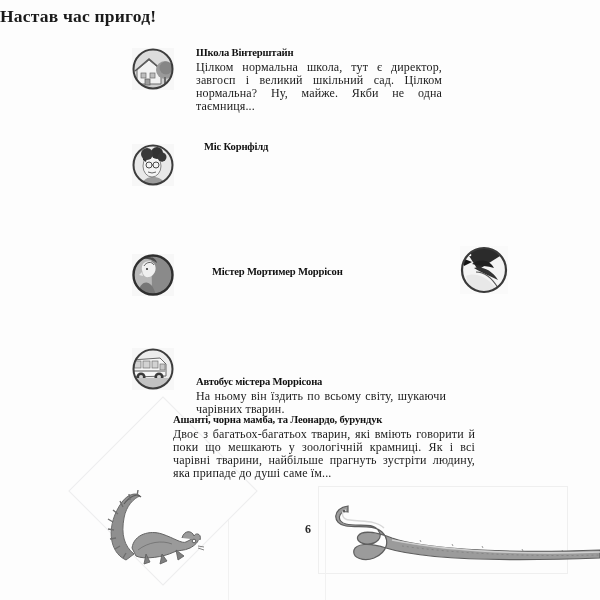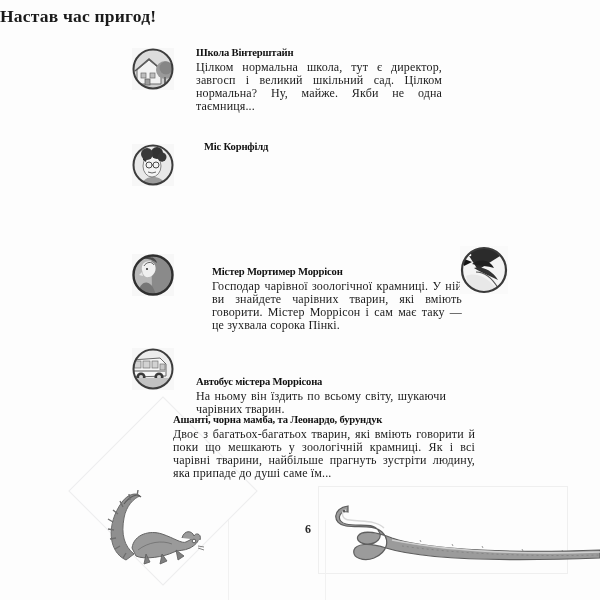--- a/index.html
+++ b/index.html
@@ -250,21 +250,20 @@
           <path d="M12 12 C14 8 20 7 22 11" fill="none" stroke="#555" stroke-width="0.9"></path>
           <circle cx="15" cy="15" r="1.1" fill="#3a3a3a"></circle>
           <path d="M10 18 L7 21 L11 22 Z" fill="#e6e6e6"></path>
           <path d="M9 5 C13 1 24 2 25 9 C21 5 13 4 9 5 Z" fill="#4b4b4b"></path>
         </g>
         <circle cx="21" cy="21" r="19.5" fill="none" stroke="#2f2f2f" stroke-width="2.4"></circle>
       </svg>
     </div>
     <div class="entry-body">
       <div class="entry-heading">Містер Мортимер Моррісон</div>
-      <p class="entry-text">Господар чарівної зоологічної крамниці. У ній ви знайдете чарівних тварин, які вміють говорити. Містер Моррісон і сам має таку — це зухвала сорока Пінкі.</p>
     </div>
   </div>
 
   <div id="magpie-thumb">
     <svg width="48" height="48" viewBox="0 0 48 48">
       <defs>
           <clipPath id="clipD">
             <circle cx="24" cy="24" r="22"></circle>
           </clipPath>
         </defs>

